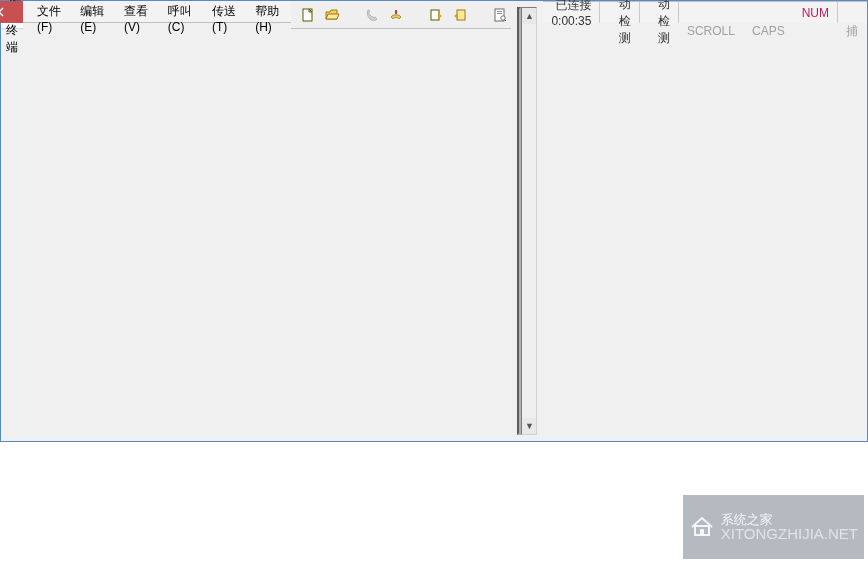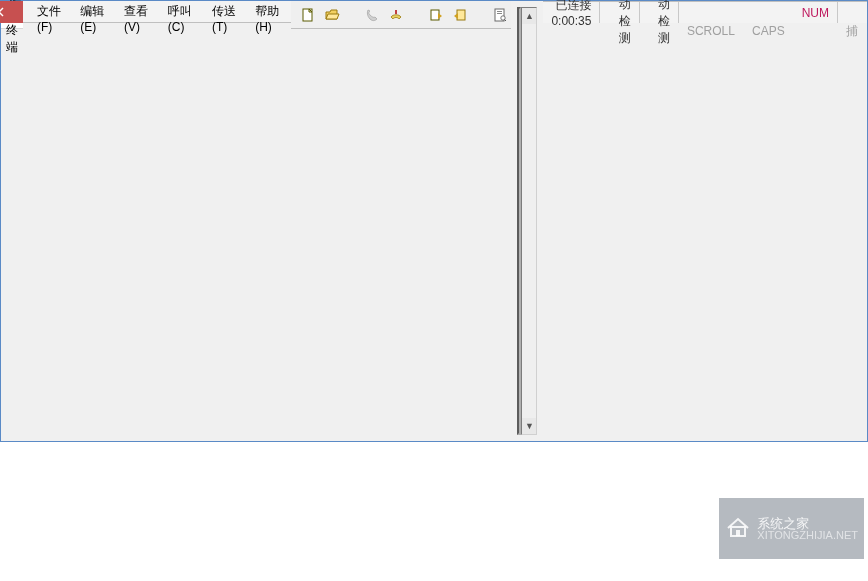--- a/index.html
+++ b/index.html
@@ -154,21 +154,21 @@
     right: 4px; bottom: 22px;
     display: flex; align-items: center;
     padding: 18px 6px;
     background: rgba(120,130,140,0.55);
     color: rgba(255,255,255,0.85);
     font-size: 13px;
     gap: 6px;
     pointer-events: none;
   }
   .watermark .sub {
-    font-size: 11px; color: rgba(255,255,255,0.6); margin-left: -4px; margin-top: 10px;
+    font-size: 15px; color: rgba(255,255,255,0.6); margin-left: -4px; margin-top: 10px;
   }
 </style>
 </head>
 <body>
 
 <div class="window">
 
   <div class="titlebar">
     <span class="app-icon">
       <svg width="14" height="14">

